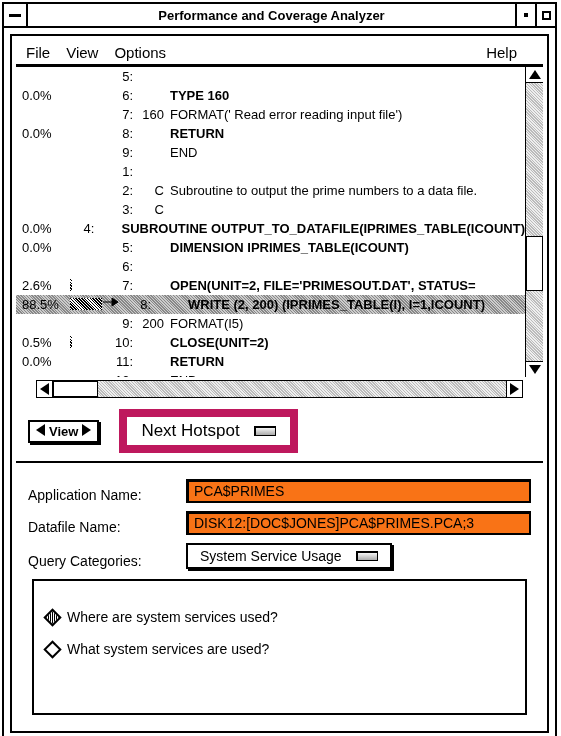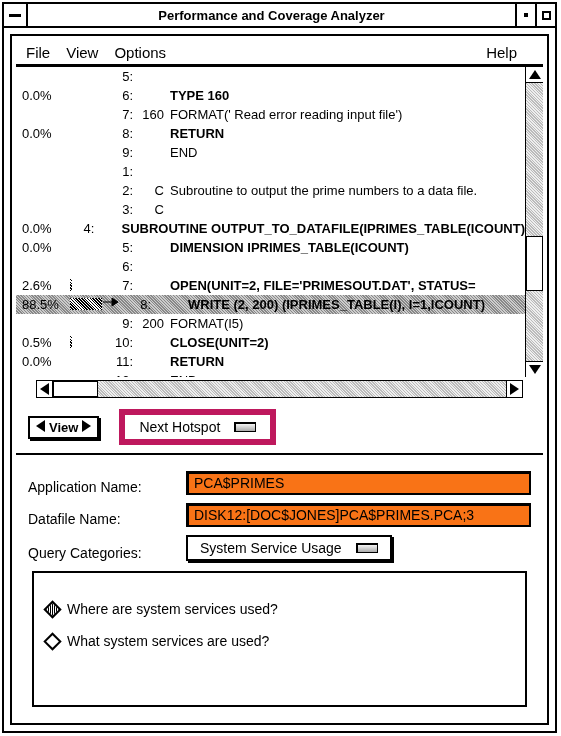--- a/index.html
+++ b/index.html
@@ -179,24 +179,24 @@
     padding: 2px 6px;
   }
   .tri {
     width:0;height:0;display:inline-block;
   }
   .tri.left {border-top:6px solid transparent;border-bottom:6px solid transparent;border-right:9px solid #000;}
   .tri.right{border-top:6px solid transparent;border-bottom:6px solid transparent;border-left:9px solid #000;}
   .tri.up{border-left:6px solid transparent;border-right:6px solid transparent;border-bottom:9px solid #000;}
   .tri.down{border-left:6px solid transparent;border-right:6px solid transparent;border-top:9px solid #000;}
   .next-hotspot {
-    border: 6px solid #be185d;
+    border: 8px solid #be185d;
     padding: 4px 14px;
     display:flex;align-items:center;gap:14px;
-    font-size:14px;
+    font-size:17px;
   }
   .opt-indicator {
     width: 22px;height: 10px;border:1px solid #000;
     box-shadow: 1px 1px 0 #000 inset;
     background: linear-gradient(#fff,#aaa);
   }
   .form-area {
     padding: 8px 12px;
   }
   .form-row {

